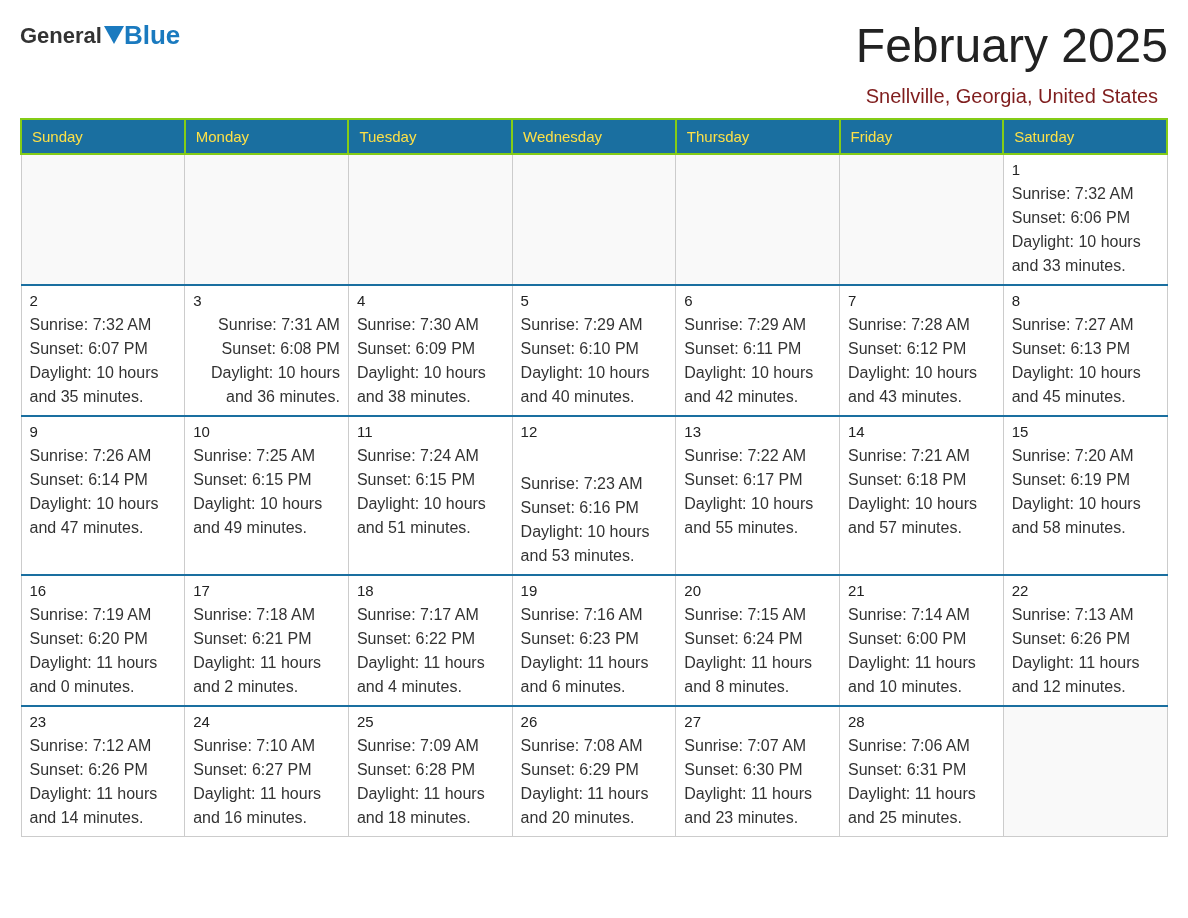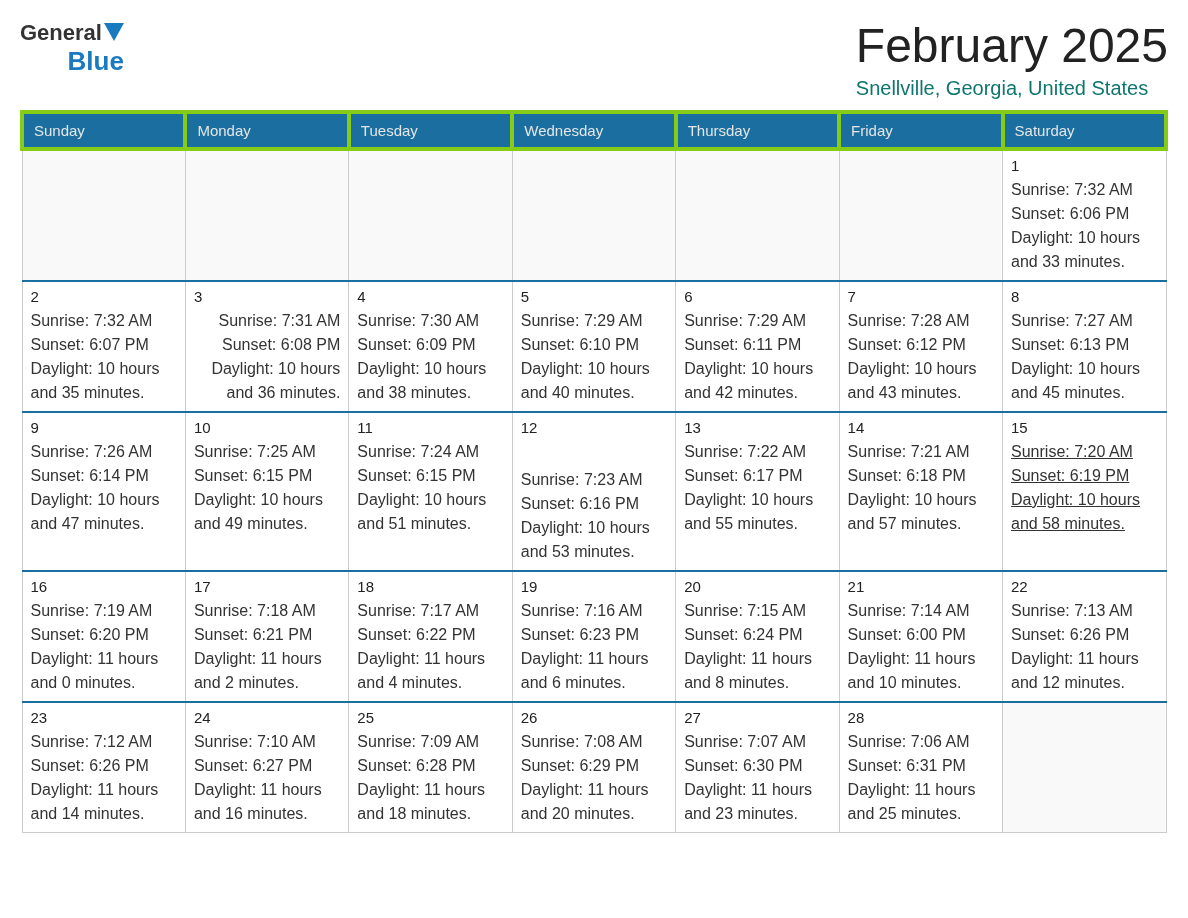--- a/index.html
+++ b/index.html
@@ -11,64 +11,64 @@
       min-height: 918px;
     }
     .header {
       display: flex;
       justify-content: space-between;
       align-items: flex-start;
       margin-bottom: 10px;
     }
     .logo {
       display: flex;
-      flex-direction: column;
-      align-items: flex-end;
+      flex-direction: row;
+      align-items: center;
     }
     .logo-text {
       display: flex;
       align-items: center;
     }
     .logo-general {
       font-size: 22px;
       font-weight: bold;
       color: #333;
     }
     .logo-blue-line {
       color: #1a7abf;
       font-size: 26px;
       font-weight: bold;
     }
     .title-section {
-      text-align: left;
+      text-align: center;
     }
     .month-title {
       font-size: 48px;
       font-weight: normal;
       color: #222;
       line-height: 1.1;
     }
     .location-title {
       font-size: 20px;
-      color: #0f766e;
-      margin-top: 4px;
+      color: #7f1d1d;
+      margin-top: 12px;
     }
     .calendar {
       width: 100%;
       border-collapse: collapse;
       margin-top: 10px;
     }
     .calendar th {
       background-color: #1a6fa0;
-      color: #e5e5e5;
+      color: #fde047;
       font-size: 15px;
       font-weight: normal;
       padding: 8px 10px;
       text-align: left;
-      border: 4px solid #84cc16;
+      border: 2px solid #84cc16;
     }
     .calendar td {
       vertical-align: top;
       border: 1px solid #ccc;
       padding: 6px 8px;
       width: 14.28%;
       min-height: 110px;
       font-size: 13px;
       color: #333;
     }
@@ -231,21 +231,21 @@
         </td>
         <td>
           <span class="day-number">14</span>
           <div class="day-info" style="white-space: pre-line;">Sunrise: 7:21 AM
 Sunset: 6:18 PM
 Daylight: 10 hours
 and 57 minutes.</div>
         </td>
         <td>
           <span class="day-number">15</span>
-          <div class="day-info" style="white-space: pre-line; text-decoration: underline;">Sunrise: 7:20 AM
+          <div class="day-info" style="white-space: pre-line;">Sunrise: 7:20 AM
 Sunset: 6:19 PM
 Daylight: 10 hours
 and 58 minutes.</div>
         </td>
       </tr>
       <tr class="week-row">
         <td>
           <span class="day-number">16</span>
           <div class="day-info" style="white-space: pre-line;">Sunrise: 7:19 AM
 Sunset: 6:20 PM

